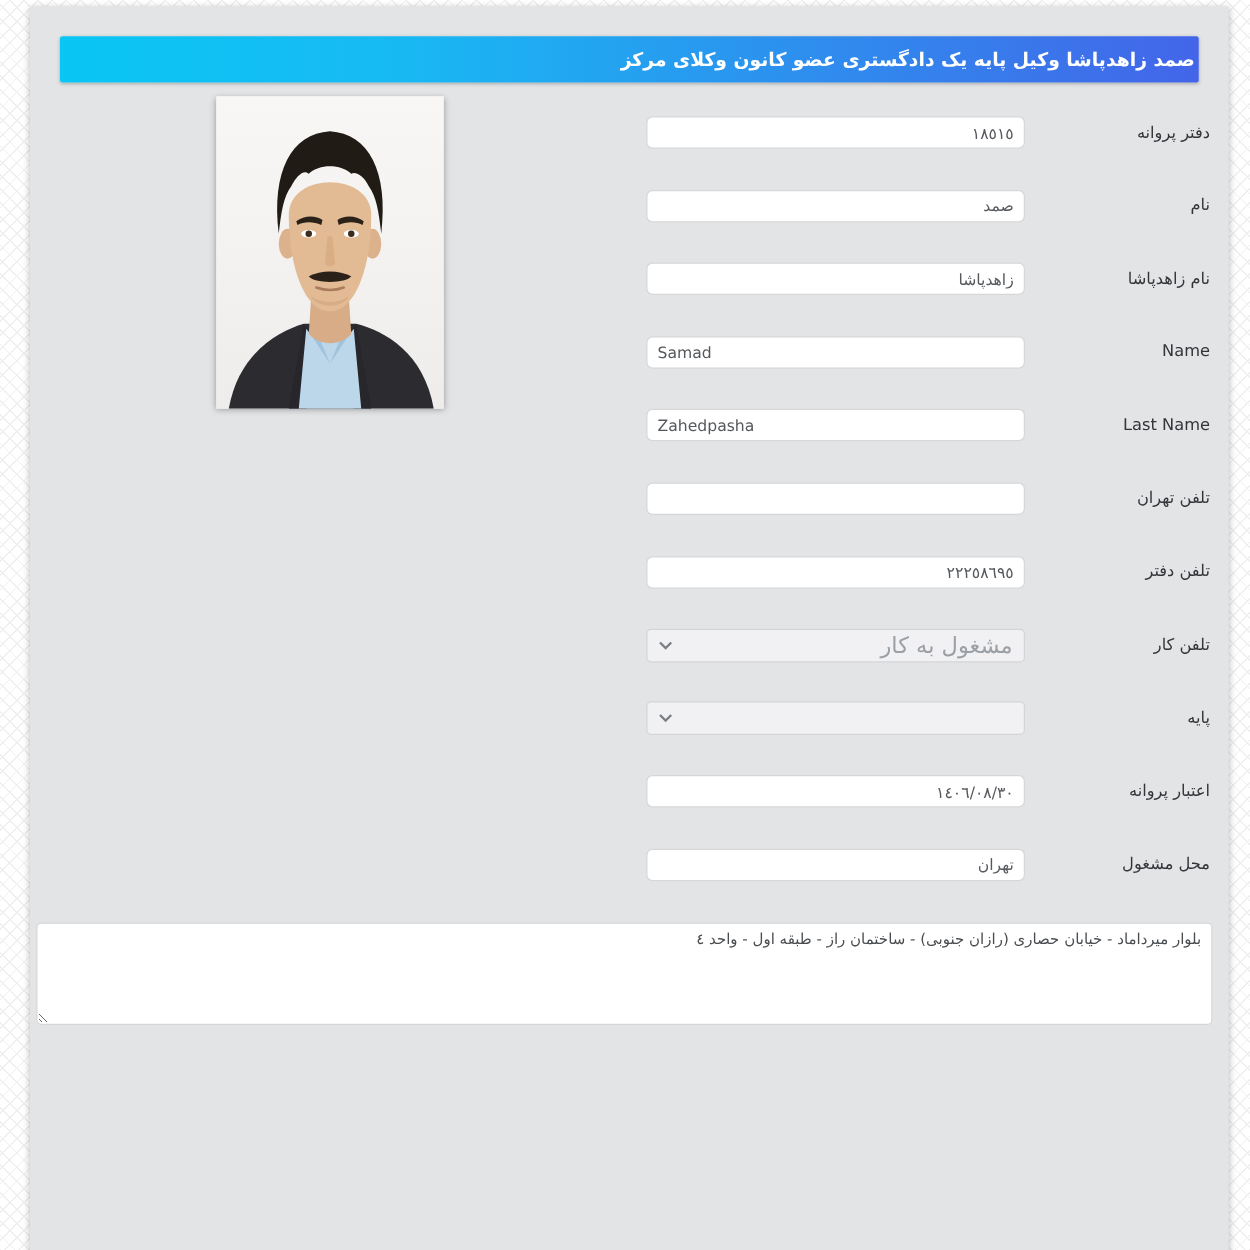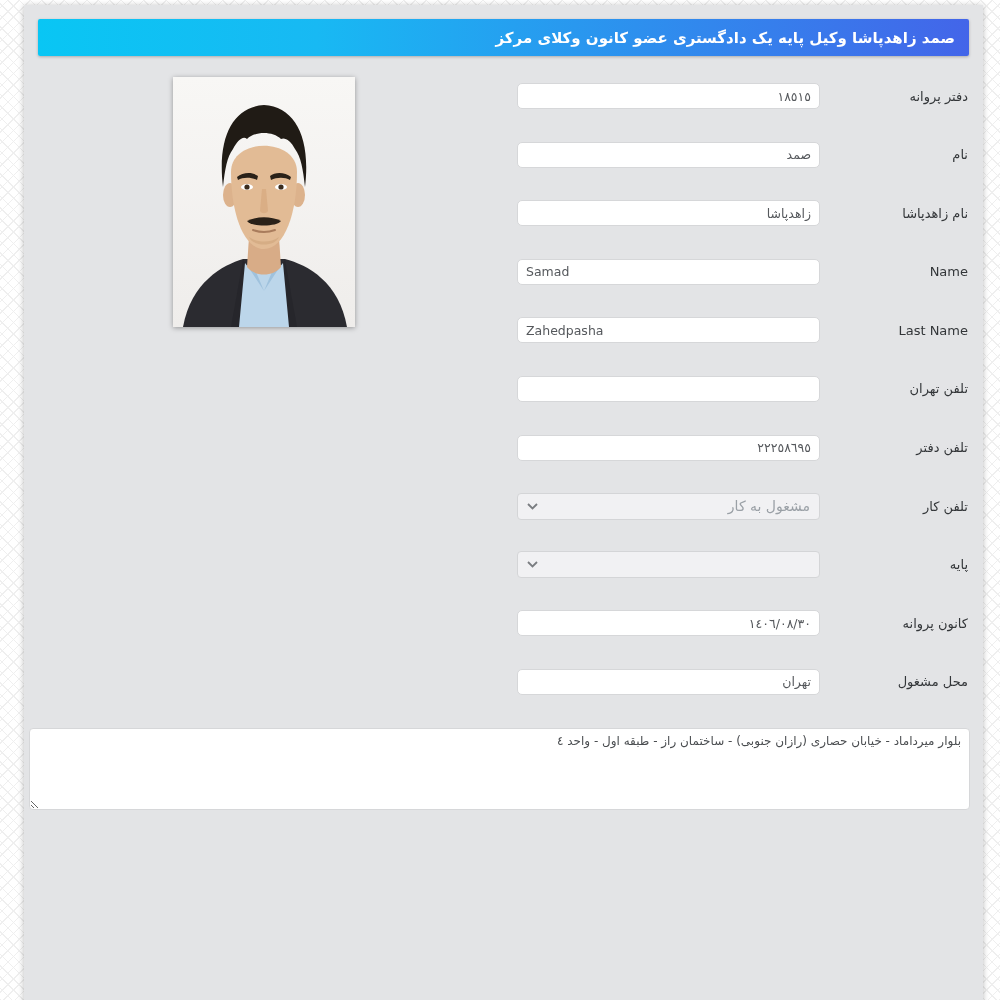--- a/index.html
+++ b/index.html
@@ -10,25 +10,25 @@
     background-image:
       repeating-linear-gradient(45deg, #efefef 0 1px, transparent 1px 8px),
       repeating-linear-gradient(-45deg, #efefef 0 1px, transparent 1px 8px);
   }
   .card {
     position:absolute; left:24px; top:5px; width:959px; height:1040px;
     background:#e3e4e6;
     box-shadow:0 1px 6px rgba(0,0,0,0.28);
   }
   .header-bar {
-    margin:14px; height:37px; border-radius:2px;
+    margin:24px; height:37px; border-radius:2px;
     background:linear-gradient(90deg,#09c6f4 0%,#18b9f3 30%,#4365e9 100%);
     box-shadow:0 1px 3px rgba(0,0,0,0.25);
     display:flex; align-items:center;
-    padding:0 14px;
+    padding:0 3px;
   }
   .header-bar .title {
     width:100%; color:#ffffff; font-size:15px; font-weight:bold; text-align:right;
   }
   .photo-frame {
     position:absolute; left:149px; top:72px; width:182px; height:250px;
     box-shadow:0 1px 5px rgba(0,0,0,0.35);
     background:#f6f5f3;
   }
   .photo-frame svg { display:block; width:100%; height:100%; }
@@ -44,21 +44,21 @@
   .input-cell { width:303px; }
   .text-input {
     width:100%; height:26px; border:1px solid #d6d7d9; border-radius:5px;
     background:#ffffff; font-family:"DejaVu Sans", sans-serif;
     font-size:12.5px; color:#55585c; padding:0 8px; outline:none;
   }
   .text-input.ltr { direction:ltr; text-align:left; }
   .select-box {
     width:100%; height:27px; border:1px solid #d4d5d7; border-radius:4px;
     background:#f1f1f3; display:flex; align-items:center;
-    padding:0 9px; font-size:14px; color:#9aa0a6;
+    padding:0 9px; font-size:18px; color:#9aa0a6;
   }
   .select-box .select-value { flex:1; text-align:right; }
   .select-box .chevron { margin-right:auto; display:flex; align-items:center; }
   .address-section { margin-top:32px; }
   .address-label {
     padding:0 15px; font-size:13px; color:#333639; text-align:right; height:20px;
   }
   .address-textarea {
     display:block; margin:9px 13px 0 5px; width:calc(100% - 18px); height:82px;
     border:1px solid #d6d7d9; border-radius:4px; background:#ffffff;
@@ -179,21 +179,21 @@
           <span class="chevron">
             <svg width="11" height="7" viewBox="0 0 11 7">
                 <polyline points="1,1 5.5,5.5 10,1" fill="none" stroke="#7a7d81" stroke-width="1.8"></polyline>
               </svg>
           </span>
         </div>
       </div>
     </div>
 
     <div class="form-row">
-      <div class="label-cell">کانون پروانه</div>
+      <div class="label-cell">اعتبار پروانه</div>
       <div class="input-cell"><input class="text-input" type="text" value="١٤٠٦/٠٨/٣٠" style=""></div>
     </div>
 
     <div class="form-row">
       <div class="label-cell">محل مشغول</div>
       <div class="input-cell"><input class="text-input" type="text" value="تهران" style=""></div>
     </div>
 
   </div>
 

